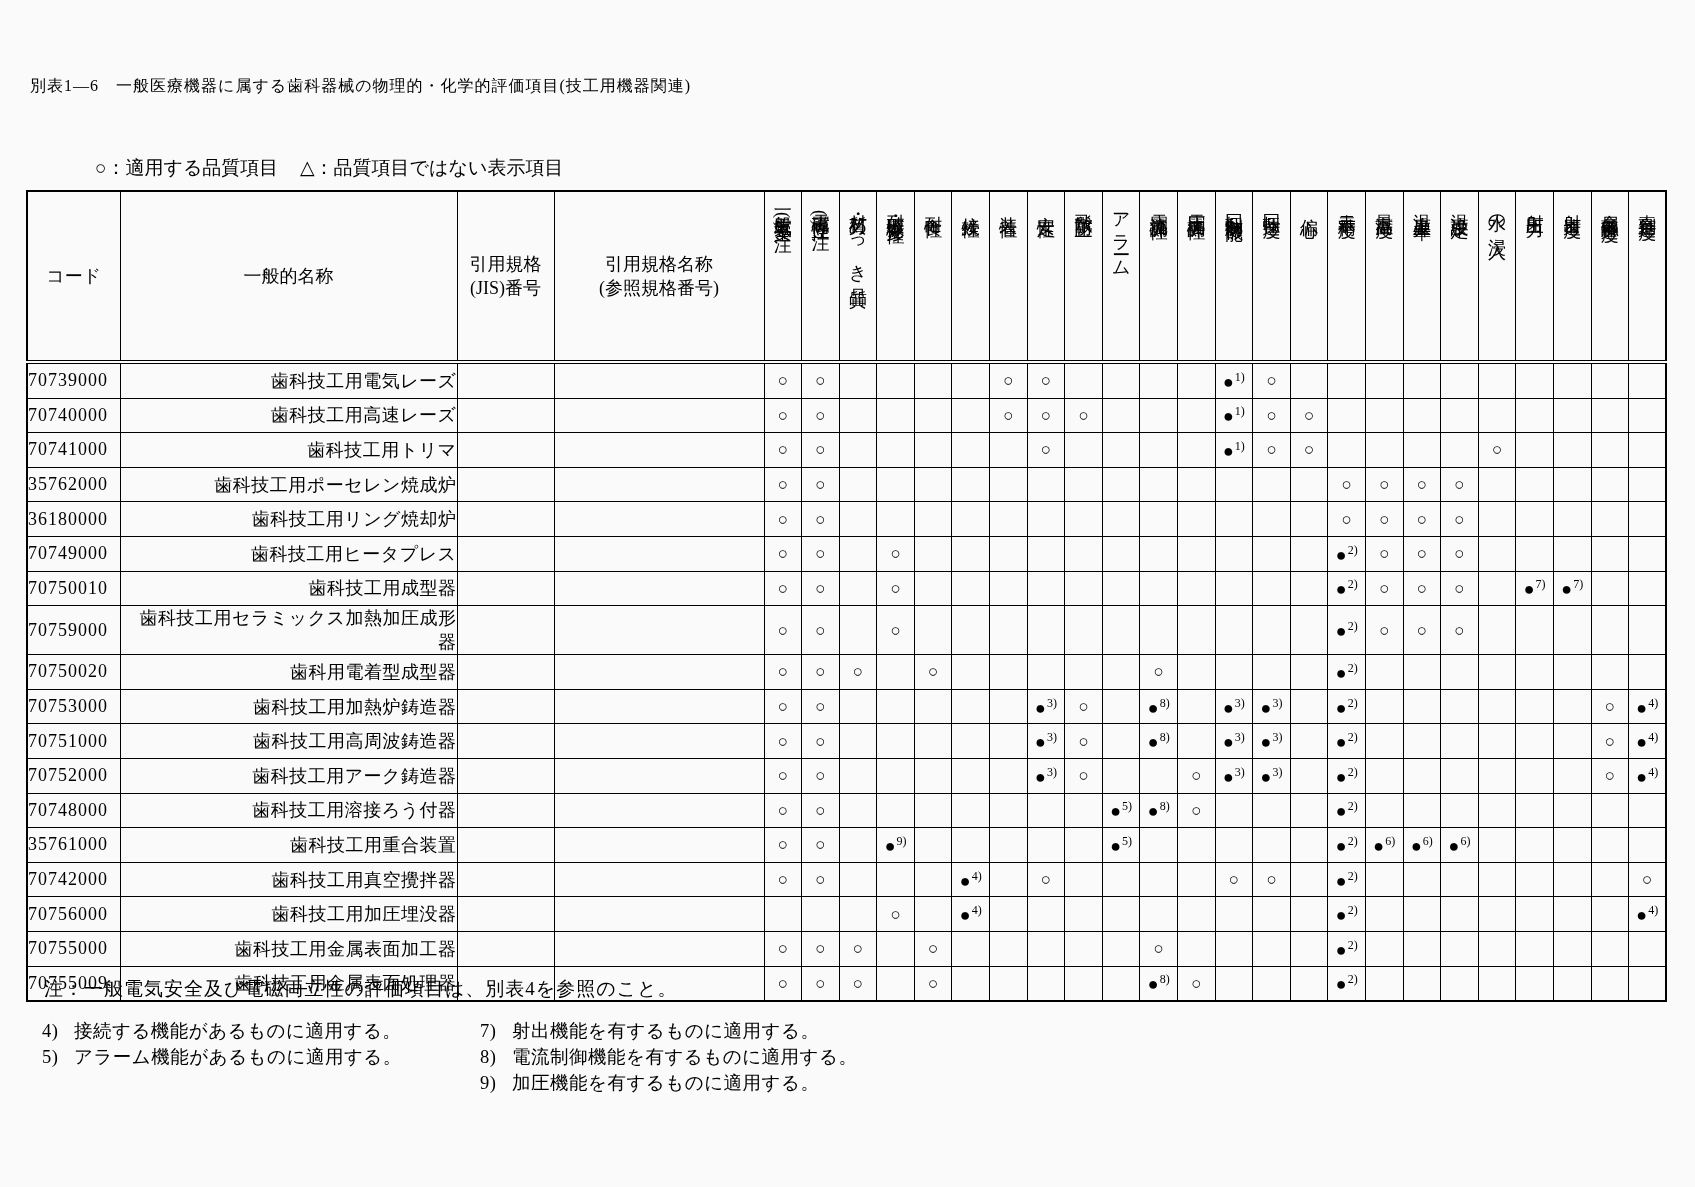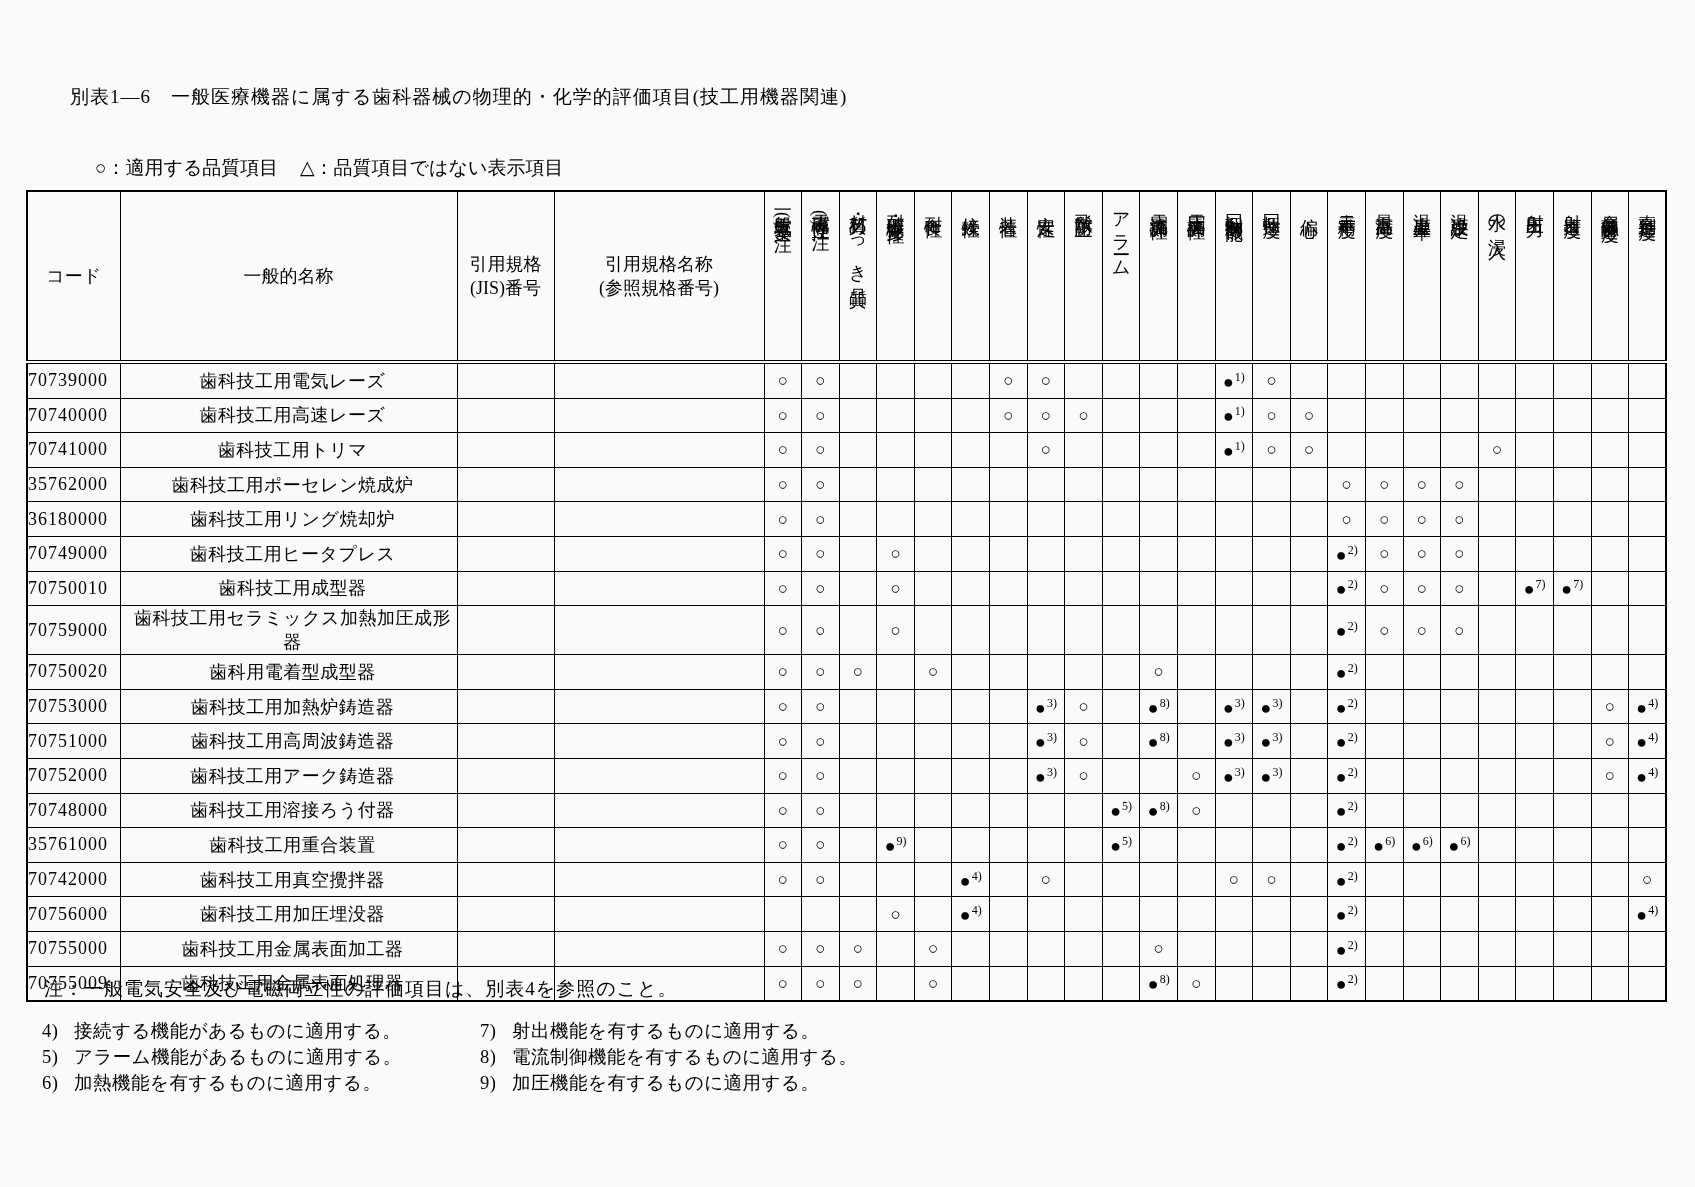--- a/index.html
+++ b/index.html
@@ -6,22 +6,22 @@
   body{
     width:1695px;height:1187px;
     background:#f5f5f5;
     font-family:"Liberation Serif","DejaVu Serif",serif;
     color:#000;
   }
   .page{
     position:relative;width:1695px;height:1187px;background:#fafafa;overflow:hidden;
   }
   .title{
-    position:absolute;top:84px;left:30px;
-    font-size:19px;letter-spacing:1px;white-space:pre;margin-left:40px;
+    position:absolute;top:76px;left:30px;
+    font-size:16px;letter-spacing:1px;white-space:pre;
   }
   .legend{position:absolute;top:122px;left:95px;}
   .legend-row{display:grid;grid-template-columns:205px auto;margin-bottom:13px;margin-top:33px;}
   .legend-item{font-size:19px;white-space:pre;}
   table.eval{
     position:absolute;top:190px;left:26px;
     border-collapse:collapse;table-layout:fixed;
     width:1640px;
     background:#fafafa;
     border:2px solid #000;
@@ -39,21 +39,21 @@
   }
   th.h-fixed{white-space:pre-line;line-height:1.35;}
   th.h-vert{vertical-align:top;}
   .vtext{
     writing-mode:vertical-rl;text-orientation:mixed;
     display:inline-block;margin-top:8px;
     letter-spacing:2px;line-height:1;
   }
   tbody td{height:33.6px;font-size:18px;}
   td.td-code{text-align:left;letter-spacing:1px;}
-  td.td-name{text-align:center;padding-left:8px;letter-spacing:0.5px;margin-left:40px;}
+  td.td-name{text-align:right;padding-left:8px;letter-spacing:0.5px;margin-left:40px;}
   td.td-mark{text-align:center;font-size:17px;line-height:1;white-space:nowrap;}
   td.td-mark.filled{font-size:18px;}
   td.td-mark sup{font-size:12px;vertical-align:7px;margin-left:1px;}
   .note{position:absolute;top:976px;left:44px;font-size:19px;letter-spacing:1px;}
   .footnotes{
     position:absolute;top:1018px;left:42px;
     display:grid;grid-template-columns:438px 425px auto;
   }
   .fn-line{font-size:18.5px;line-height:26px;letter-spacing:0.5px;}
   .fn-num{display:inline-block;min-width:32px;}
@@ -684,21 +684,20 @@
         </tr>
       </tbody>
   </table>
 
   <div class="note">注：一般電気安全及び電磁両立性の評価項目は、別表4を参照のこと。</div>
 
   <div class="footnotes">
       <div class="fn-col">
         <div class="fn-line"><span class="fn-num">4)</span><span>接続する機能があるものに適用する。</span></div>
         <div class="fn-line"><span class="fn-num">5)</span><span>アラーム機能があるものに適用する。</span></div>
-        <div class="fn-line"><span class="fn-num">6)</span><span>加熱機能を有するものに適用する。</span></div>
       </div>
       <div class="fn-col">
         <div class="fn-line"><span class="fn-num">7)</span><span>射出機能を有するものに適用する。</span></div>
         <div class="fn-line"><span class="fn-num">8)</span><span>電流制御機能を有するものに適用する。</span></div>
         <div class="fn-line"><span class="fn-num">9)</span><span>加圧機能を有するものに適用する。</span></div>
       </div>
     </div>
 
 </div>
 

